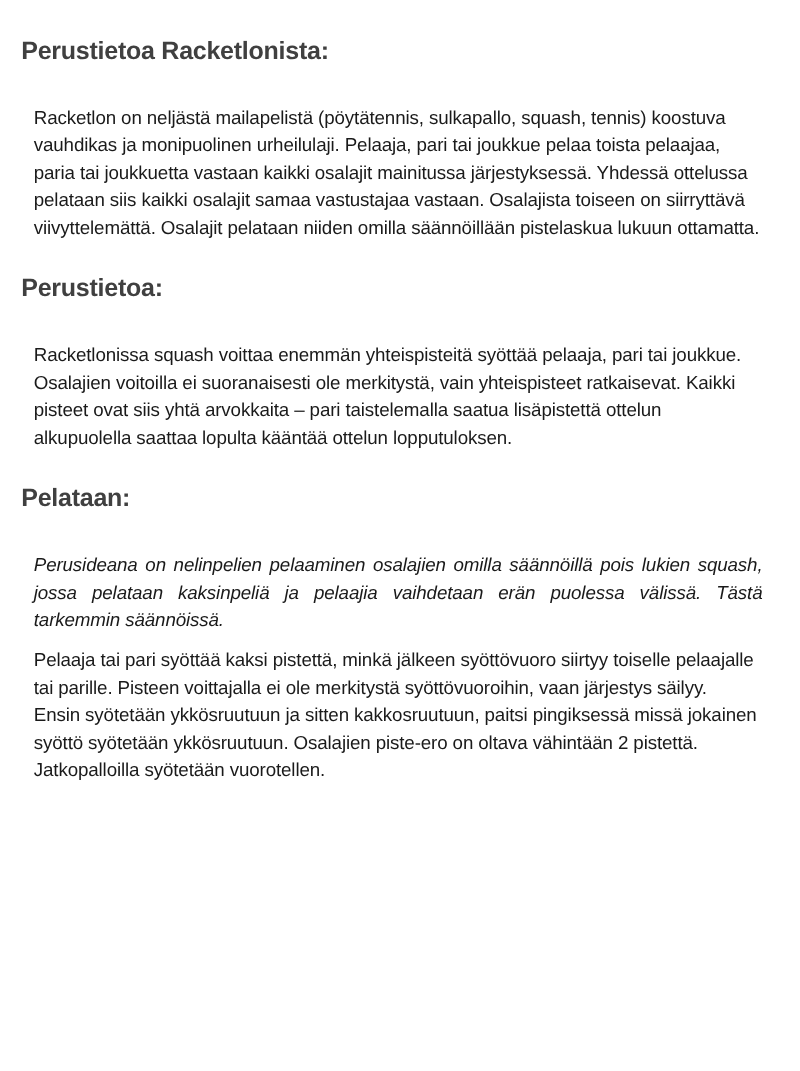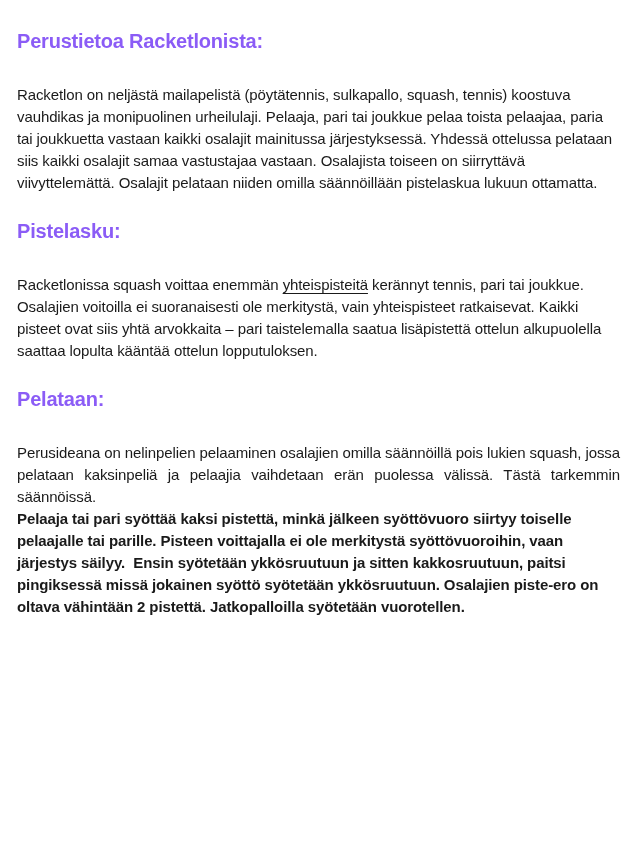--- a/index.html
+++ b/index.html
@@ -16,54 +16,54 @@
   }
   .doc {
     padding: 4px 20px 0 17px;
   }
   .doc h2 {
     font-size: 20px;
     line-height: 26px;
     font-weight: bold;
     letter-spacing: -0.2px;
     margin: 24px 0 30px 0;
-    color: #8b5cf6;
+    color: #404040;
   }
   .doc p {
     font-size: 15px;
     line-height: 22px;
     letter-spacing: -0.1px;
-    margin: 0;
+    margin: 10px;
     white-space: pre-wrap;
   }
   .doc p.justified {
     text-align: justify;
     text-align-last: left;
+    font-style: italic;
   }
   .doc p.bold {
-    font-weight: bold;
+    font-weight: normal;
   }
   .u {
-    text-decoration: underline;
     text-underline-offset: 3px;
   }
 </style>
 </head>
 <body>
 
 <div class="doc">
 
   <section>
     <h2>Perustietoa Racketlonista:</h2>
     <p>Racketlon on neljästä mailapelistä (pöytätennis, sulkapallo, squash, tennis) koostuva vauhdikas ja monipuolinen urheilulaji. Pelaaja, pari tai joukkue pelaa toista pelaajaa, paria tai joukkuetta vastaan kaikki osalajit mainitussa järjestyksessä. Yhdessä ottelussa pelataan siis kaikki osalajit samaa vastustajaa vastaan. Osalajista toiseen on siirryttävä viivyttelemättä. Osalajit pelataan niiden omilla säännöillään pistelaskua lukuun ottamatta.</p>
   </section>
 
   <section>
-    <h2>Pistelasku:</h2>
-    <p><span>Racketlonissa squash voittaa enemmän </span><span class="u">yhteispisteitä</span><span> kerännyt tennis, pari tai joukkue. Osalajien voitoilla ei suoranaisesti ole merkitystä, vain yhteispisteet ratkaisevat. Kaikki pisteet ovat siis yhtä arvokkaita – pari taistelemalla saatua lisäpistettä ottelun alkupuolella saattaa lopulta kääntää ottelun lopputuloksen.</span></p>
+    <h2>Perustietoa:</h2>
+    <p><span>Racketlonissa squash voittaa enemmän </span><span class="u">yhteispisteitä</span><span> syöttää pelaaja, pari tai joukkue. Osalajien voitoilla ei suoranaisesti ole merkitystä, vain yhteispisteet ratkaisevat. Kaikki pisteet ovat siis yhtä arvokkaita – pari taistelemalla saatua lisäpistettä ottelun alkupuolella saattaa lopulta kääntää ottelun lopputuloksen.</span></p>
   </section>
 
   <section>
     <h2>Pelataan:</h2>
     <p class="justified">Perusideana on nelinpelien pelaaminen osalajien omilla säännöillä pois lukien squash, jossa pelataan kaksinpeliä ja pelaajia vaihdetaan erän puolessa välissä. Tästä tarkemmin säännöissä.</p>
   </section>
 
   <section>
   </section>
 

